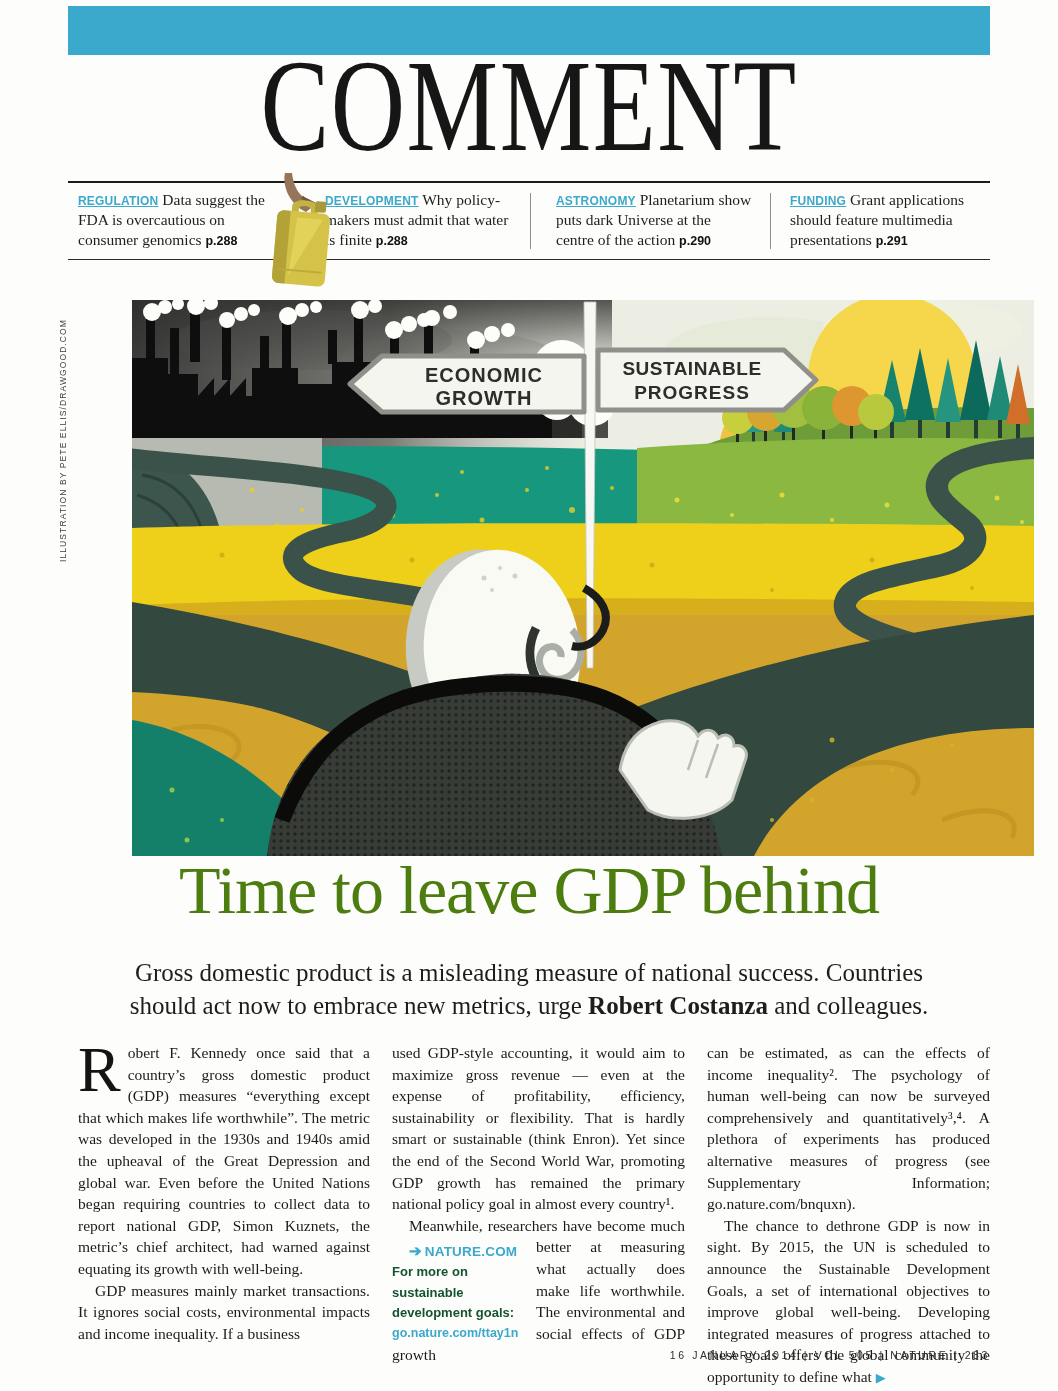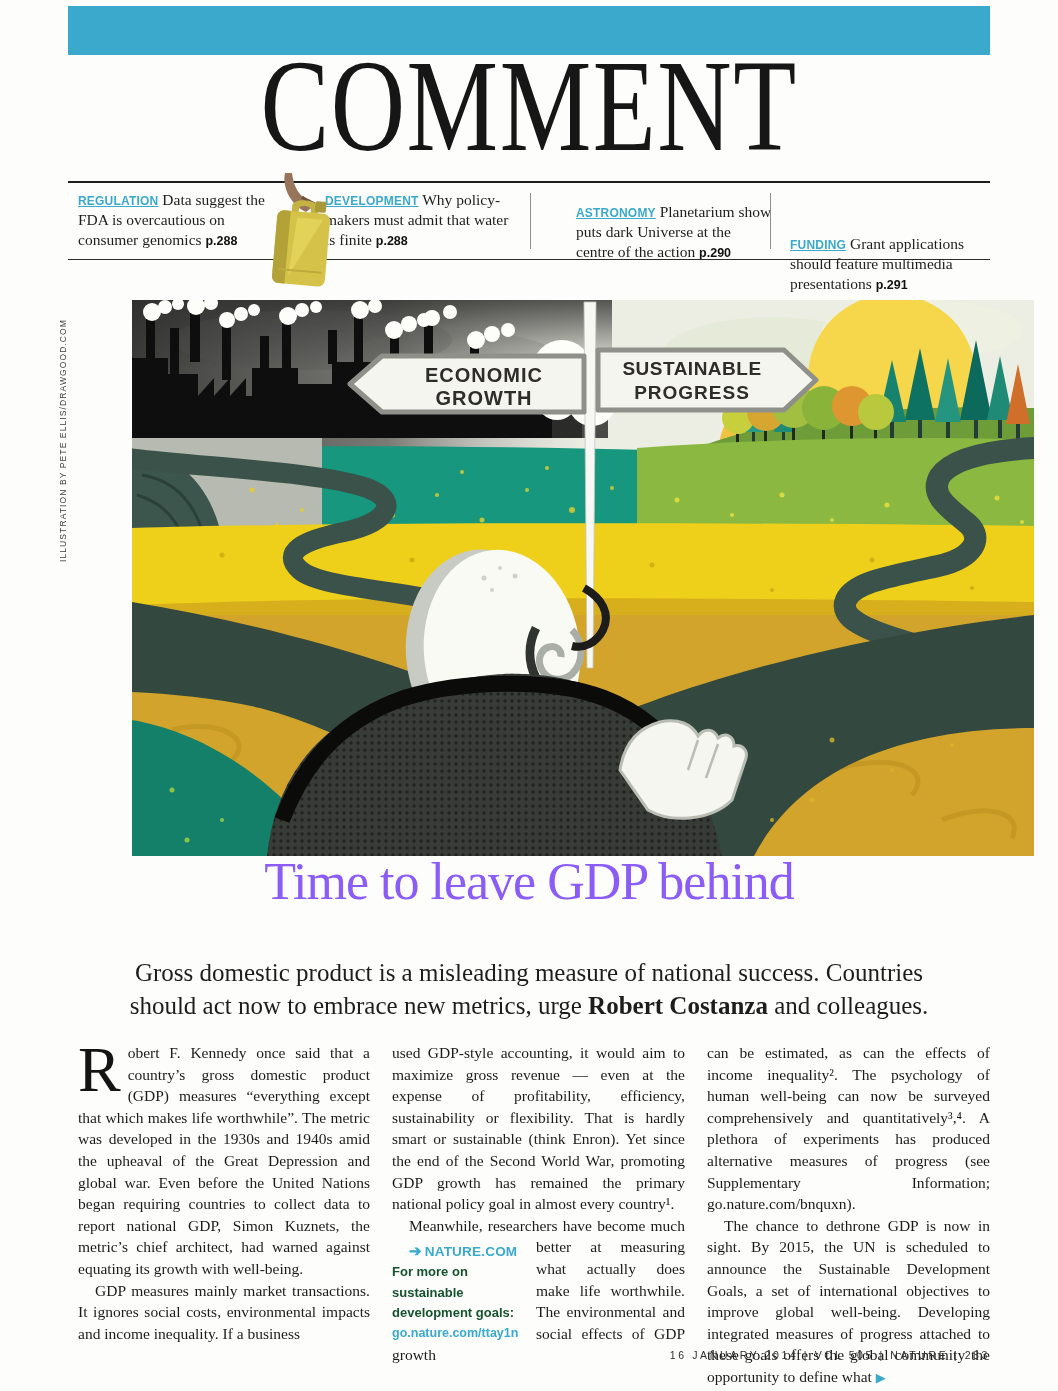--- a/index.html
+++ b/index.html
@@ -16,21 +16,21 @@
           letter-spacing:0.2px;text-decoration:underline;}
   .pageref{font-family:"Liberation Sans", sans-serif;font-weight:bold;font-size:12.5px;color:#111;}
   .news-div{position:absolute;top:193px;width:1px;height:56px;background:#8e8e8e;}
   .jerrycan{position:absolute;left:262px;top:173px;width:80px;height:115px;}
   .credit{position:absolute;left:58px;top:302px;height:260px;
           font-family:"Liberation Sans", sans-serif;font-size:8.5px;letter-spacing:1.1px;
           color:#3c3c3c;writing-mode:vertical-rl;transform:rotate(180deg);white-space:nowrap;}
   .illustration{position:absolute;left:88px;top:300px;width:902px;height:556px;padding-left:44px;}
   .illustration svg{display:block;width:100%;height:100%;}
   .headline{position:absolute;left:0;top:856px;width:1058px;text-align:center;
-            font-size:52px;line-height:1.0;color:#8b5cf6;letter-spacing:-1px;}
+            font-size:68px;line-height:1.0;color:#4d7c0f;letter-spacing:-1px;}
   .standfirst{position:absolute;left:104px;top:956px;width:850px;text-align:center;
               font-size:25px;line-height:1.32;color:#1d1d1d;}
   .standfirst b{font-weight:bold;}
   .bodycol{position:absolute;top:1042px;font-size:15.5px;line-height:21.6px;
            text-align:justify;color:#1b1b1b;}
   .bodycol p{margin:0;}
   .col1{left:78px;width:292px;}
   .col2{left:392px;width:293px;}
   .col3{left:707px;width:283px;}
   .indent{text-indent:17px;}
@@ -56,24 +56,24 @@
   <div class="masthead">COMMENT</div>
 
   <div class="rule1"></div>
 
   <div class="news-item" style="left:78px;width:188px;">
     <span class="kicker cyan">REGULATION</span><span> Data suggest the FDA is overcautious on consumer genomics </span><span class="pageref">p.288</span>
   </div>
   <div class="news-item" style="left:325px;width:192px;">
     <span class="kicker cyan">DEVELOPMENT</span><span> Why policy-makers must admit that water is finite </span><span class="pageref">p.288</span>
   </div>
-  <div class="news-item" style="left:576px;width:196px;margin-top:12px;">
+  <div class="news-item" style="left:556px;width:196px;">
     <span class="kicker cyan">ASTRONOMY</span><span> Planetarium show puts dark Universe at the centre of the action </span><span class="pageref">p.290</span>
   </div>
-  <div class="news-item" style="left:790px;width:198px;margin-top:44px;">
+  <div class="news-item" style="left:790px;width:198px;">
     <span class="kicker cyan">FUNDING</span><span> Grant applications should feature multimedia presentations </span><span class="pageref">p.291</span>
   </div>
   <div class="news-div" style="left:530px;"></div>
   <div class="news-div" style="left:770px;"></div>
 
   <div class="rule2"></div>
 
   <svg class="jerrycan" viewBox="0 0 80 115">
     <path d="M30 0 C31 8 33 15 38 21 C42 26 48 29 54 31 L44 39 C35 35 27 26 24 16 C22 10 22 4 23 0 Z" fill="#96755a"></path>
     <path d="M40 24 C44 27 49 29 53 31" stroke="#6f523c" stroke-width="3" fill="none"></path>

